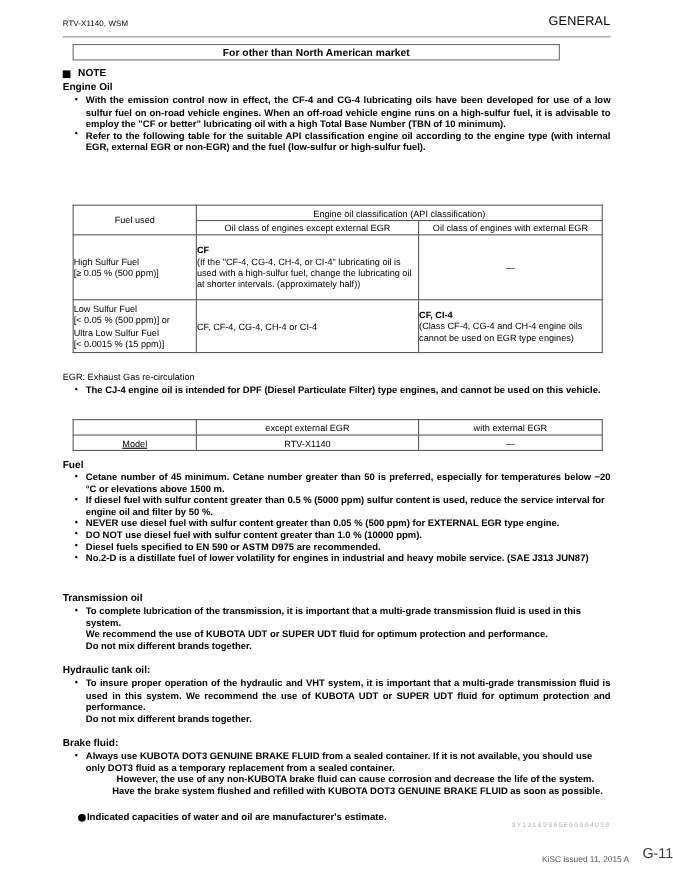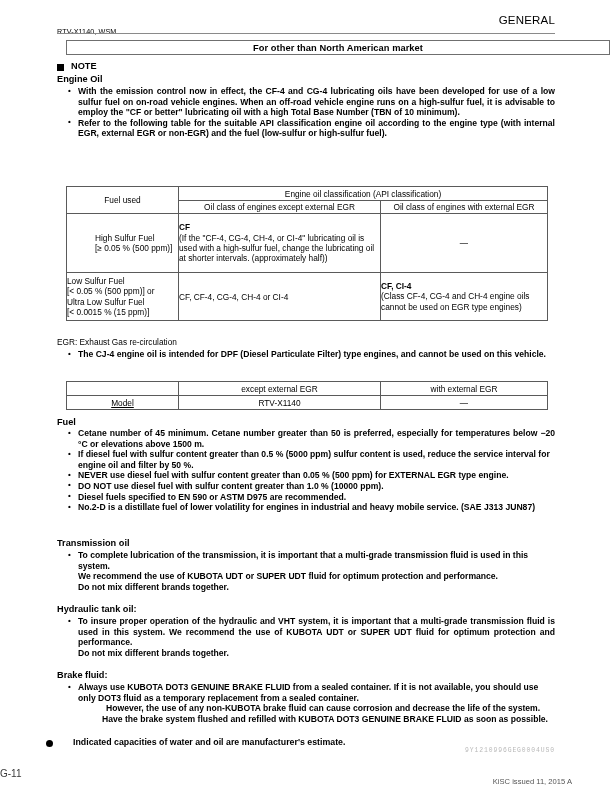--- a/index.html
+++ b/index.html
@@ -30,21 +30,20 @@
     top: 17px;
     width: 498px;
     height: 14px;
   }
   .runhead-left {
     position: absolute;
     left: 0; top: 0;
     font-size: 7.2px;
     letter-spacing: 0.1px;
     color: #000;
-    margin-top: 10px;
   }
   .runhead-right {
     position: absolute;
     right: 0; top: -3px;
     font-size: 11.5px;
     letter-spacing: 0.2px;
   }
   .runhead-rule {
     position: absolute;
     left: 57px;
@@ -52,21 +51,21 @@
     width: 498px;
     height: 1px;
     background: #8a8a8a;
   }
 
   
   .titlebox {
     position: absolute;
     left: 66px;
     top: 40px;
-    width: 544px;
+    width: 443px;
     height: 15px;
     border: 1px solid #6f6f6f;
     box-sizing: border-box;
     display: flex;
     align-items: center;
     justify-content: center;
   }
   .titlebox span {
     font-size: 9.3px;
     font-weight: bold;
@@ -122,26 +121,26 @@
     left: 2px;
     top: -0.5px;
     font-size: 8px;
   }
   ul.bl > li.nojust { text-align: left; }
   ul.bl > li .cont { display: block; }
 
   
   .dotline {
     position: absolute;
-    left: 46px;
+    left: 71px;
     font-size: 8.8px;
     font-weight: bold;
     display: flex;
     align-items: center;
-    gap: 20px;
+    gap: 1px;
     line-height: 11px;
   }
   .dot {
     display: inline-block;
     width: 7px;
     height: 7px;
     border-radius: 50%;
     background: #000;
     margin-top: 2px;
     flex: 0 0 auto;
@@ -174,22 +173,22 @@
     font-size: 6.4px;
     color: #b9b9b9;
     letter-spacing: 0.9px;
     font-family: "Liberation Mono", monospace;
   }
   .pagenum {
     position: absolute;
     left: 0;
     top: 768px;
     width: 612px;
-    text-align: left;
-    font-size: 10px;
+    text-align: right;
+    font-size: 13px;
     color: #3a3a3a;
   }
   .kisc {
     position: absolute;
     right: 40px;
     top: 777px;
     font-size: 7.6px;
     color: #555;
   }
 </style>
@@ -230,21 +229,21 @@
       <tr>
         <td rowspan="2" class="cellpad ctr">Fuel used</td>
         <td colspan="2" class="cellpad ctr" style="height:13px;">Engine oil classification (API classification)</td>
       </tr>
       <tr>
         <td class="cellpad ctr" style="height:12px;">Oil class of engines except external EGR</td>
         <td class="cellpad ctr" style="height:12px;">Oil class of engines with external EGR</td>
       </tr>
 
       <tr>
-        <td class="cellpad lft sub" style="height:58px;padding-left:28px;">
+        <td class="cellpad lft sub" style="height:58px;">
           <div>High Sulfur Fuel</div>
           <div>[≥ 0.05 % (500 ppm)]</div>
         </td>
         <td class="cellpad lft sub">
           <div class="b">CF</div>
           <div>(If the "CF-4, CG-4, CH-4, or CI-4" lubricating oil is used with a high-sulfur fuel, change the lubricating oil at shorter intervals. (approximately half))</div>
         </td>
         <td class="cellpad ctr">—</td>
       </tr>
 

